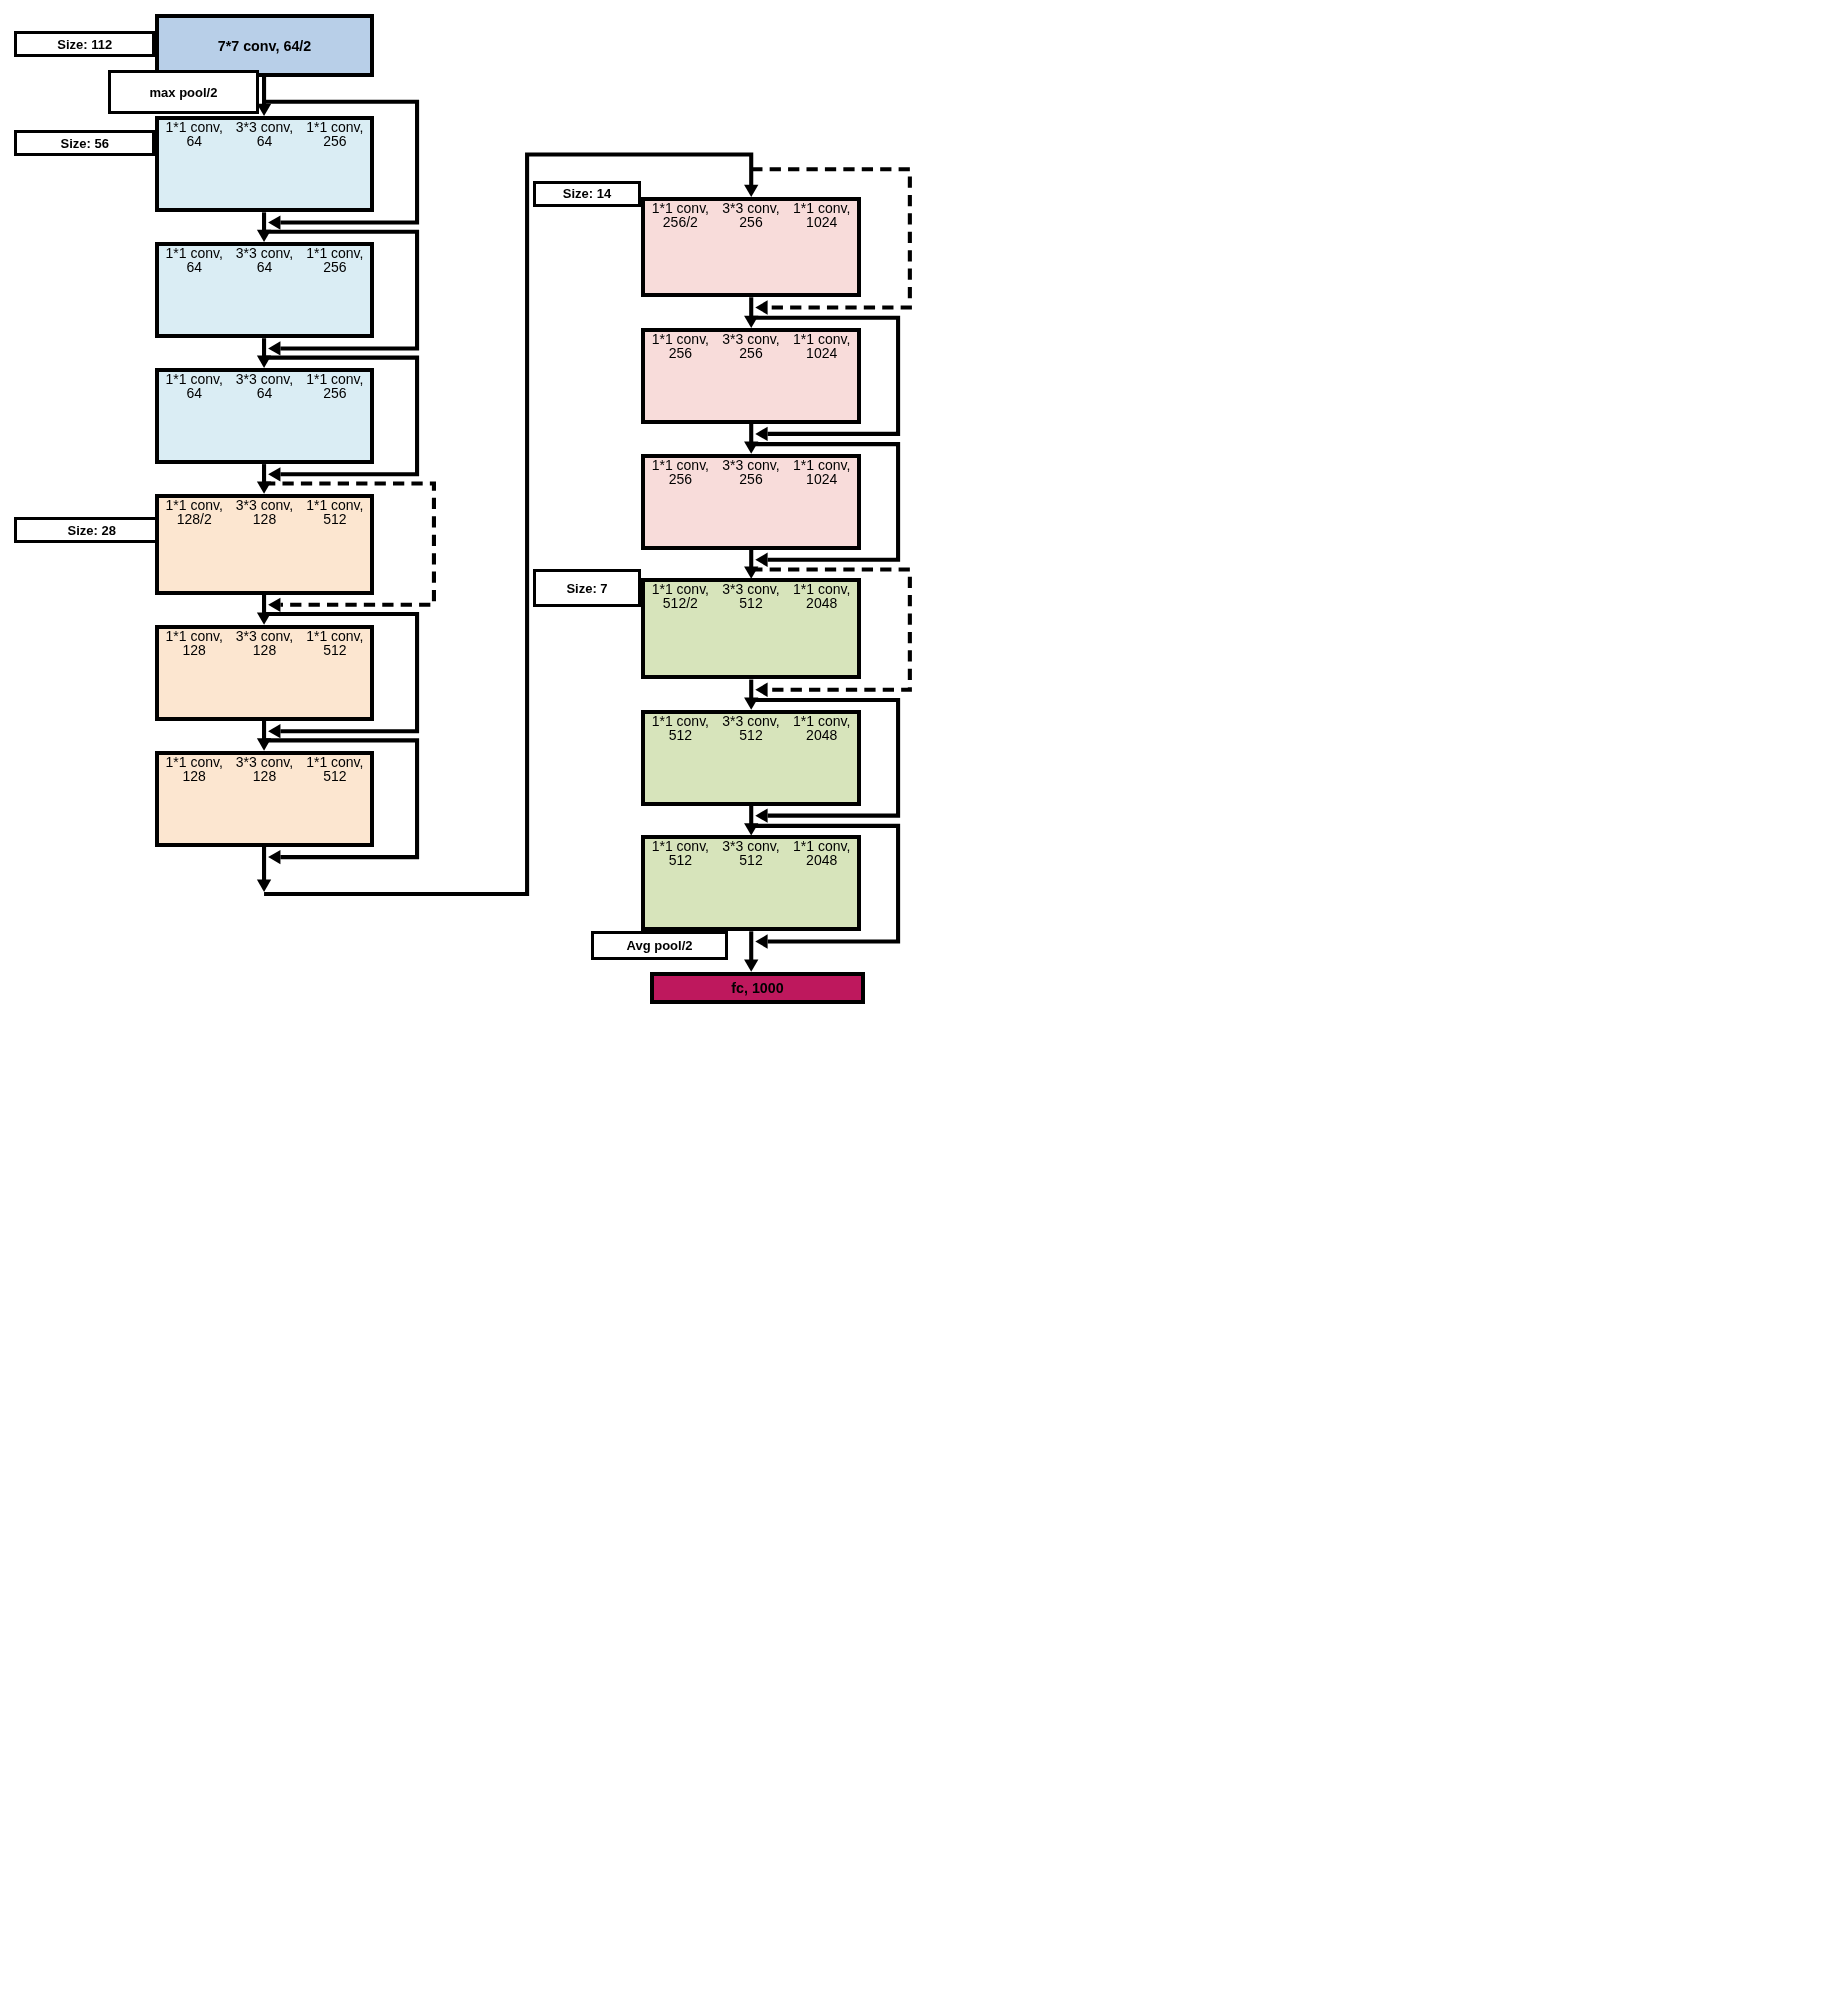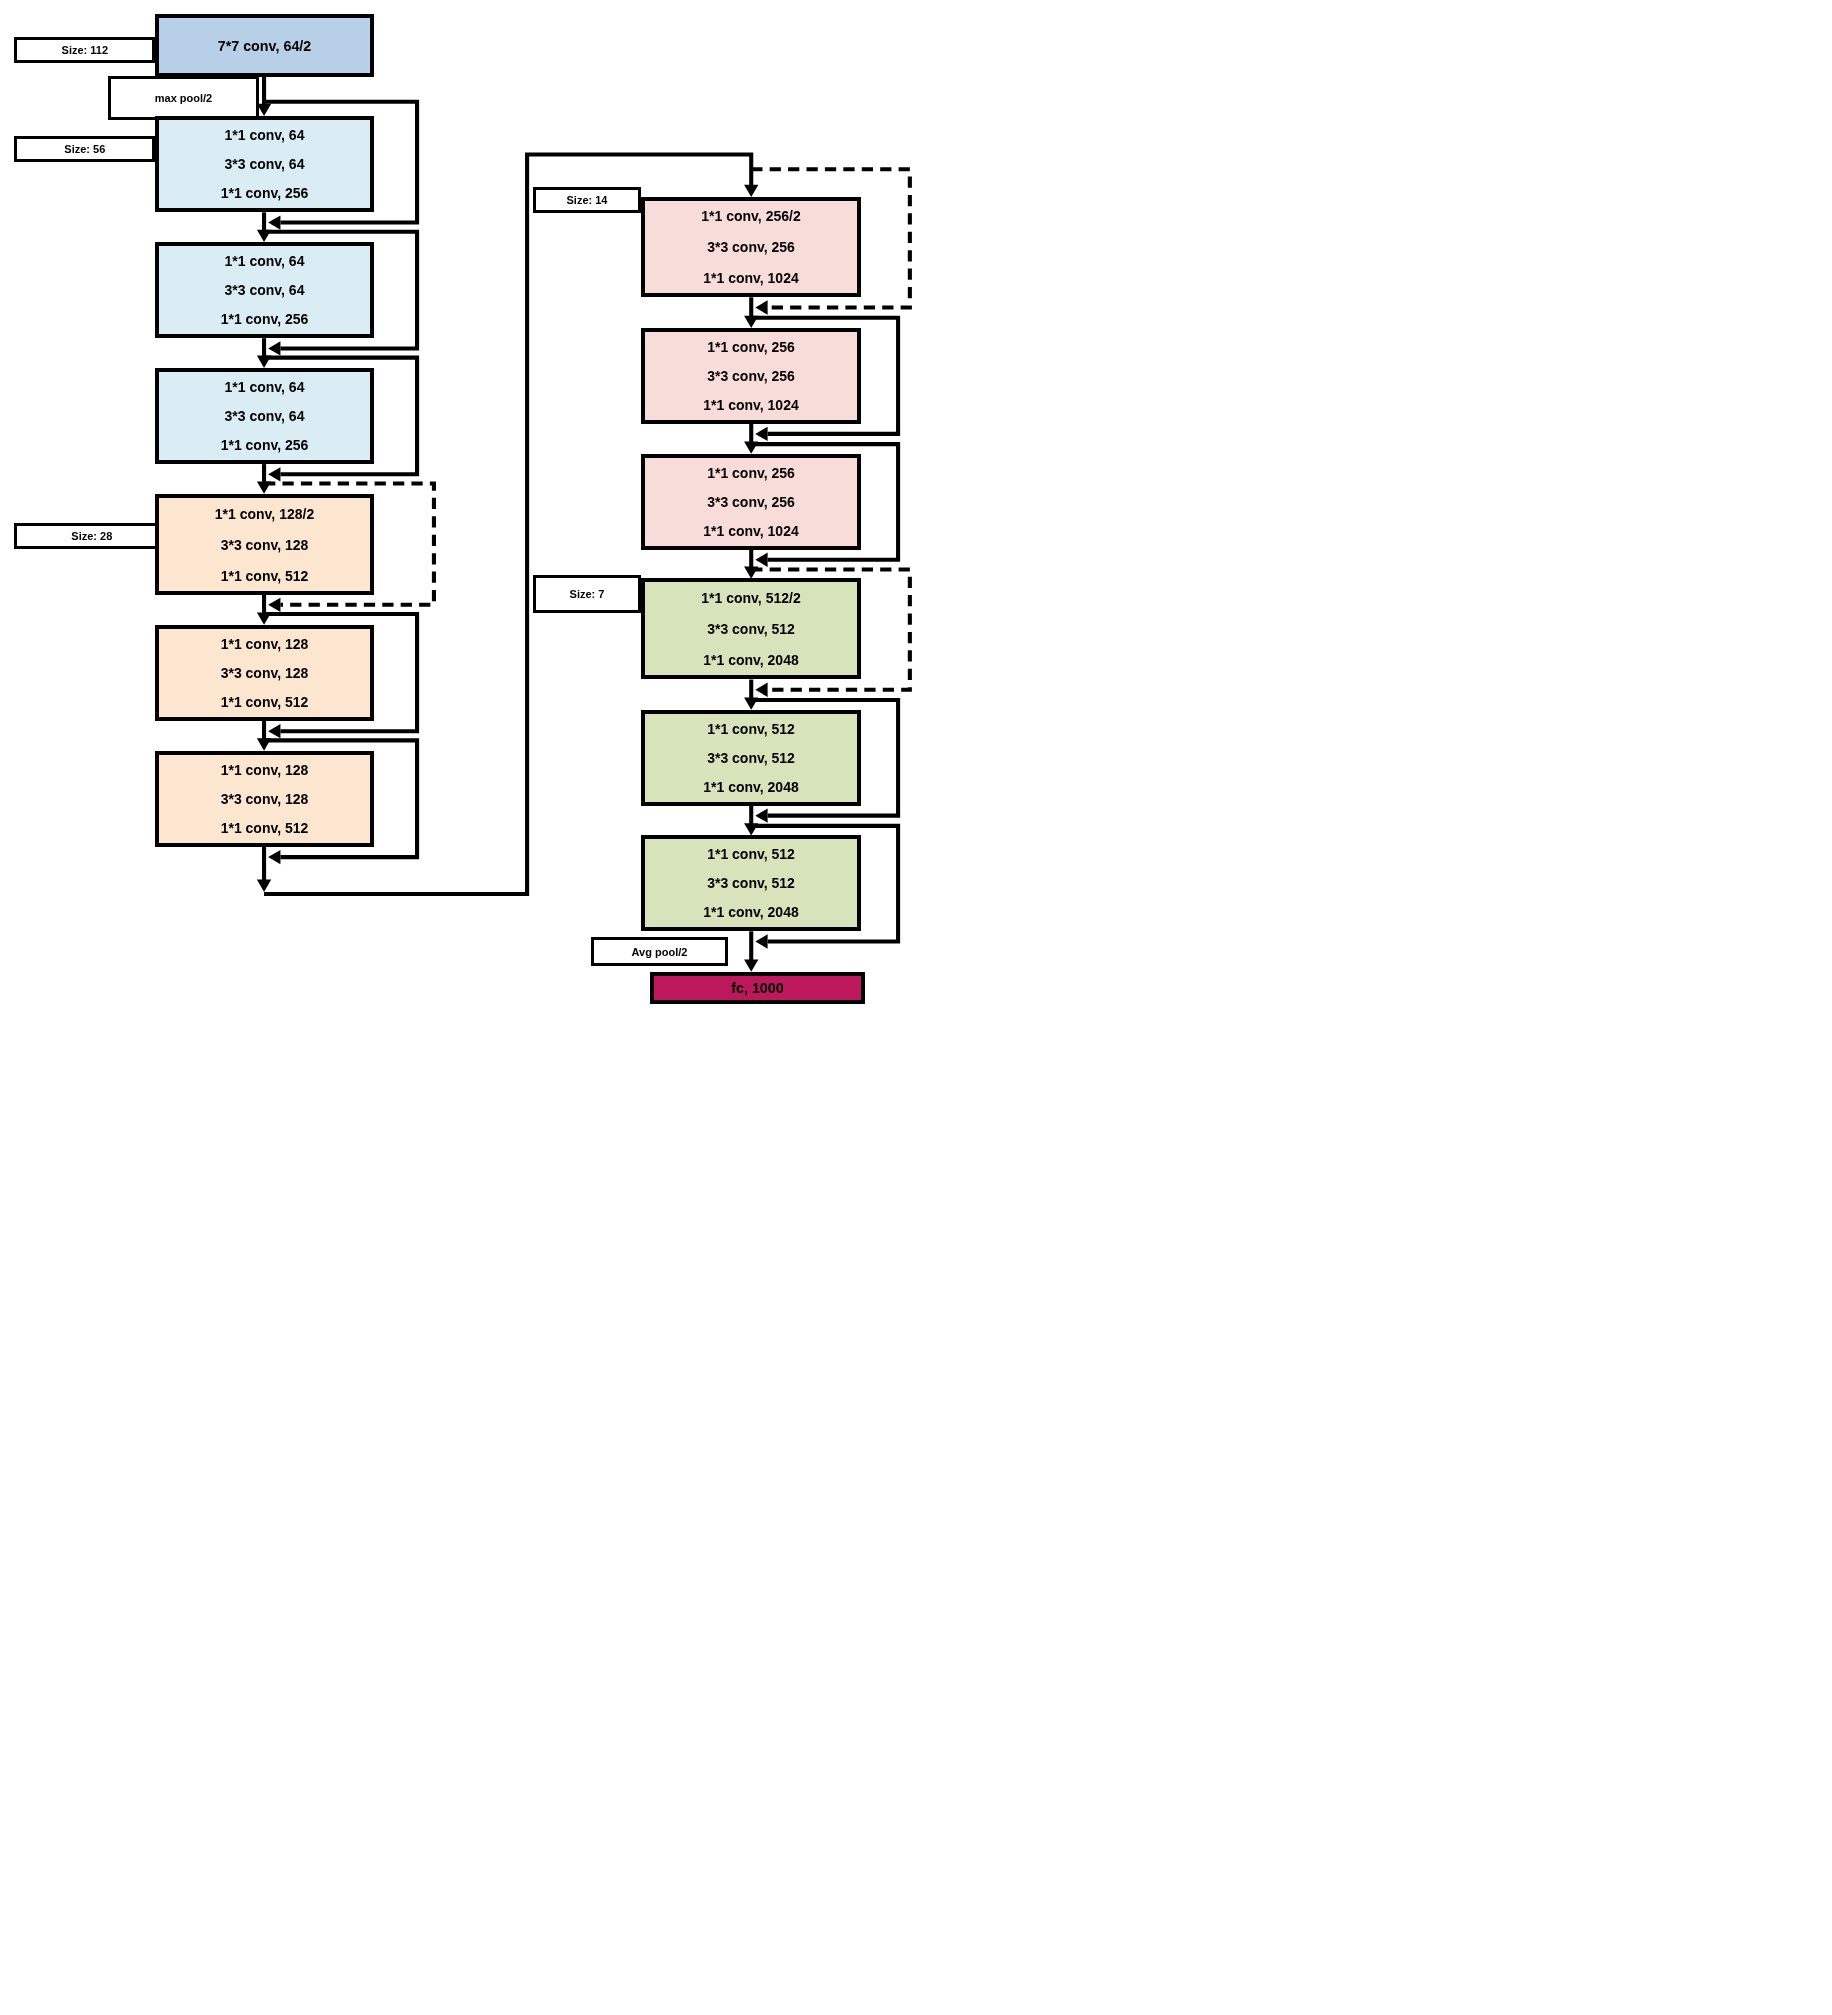--- a/index.html
+++ b/index.html
@@ -8,42 +8,41 @@
     width:916px;height:1008px;
     background:#ffffff;
     font-family:"Liberation Sans", sans-serif;
     color:#000;
   }
   #connectors{position:absolute;left:0;top:0;pointer-events:none;}
   .block{
     position:absolute;
     box-sizing:border-box;
     border:4.1px solid #000;
-    display:flex;flex-direction:column;
+    display:flex;flex-direction:row;
     justify-content:space-around;align-items:flex-start;
-    font-weight:bold;font-size:14px;line-height:1;
+    font-weight:normal;font-size:14px;line-height:1;
     text-align:center;
   }
   .oneline{
     position:absolute;
     box-sizing:border-box;
     border:4.1px solid #000;
     display:flex;justify-content:center;align-items:center;
     font-weight:bold;font-size:14.3px;
     text-align:center;
   }
   .wbox{
     position:absolute;
     box-sizing:border-box;
     background:#ffffff;
     border:3.6px solid #000;
     display:flex;justify-content:center;align-items:center;
-    font-weight:bold;font-size:11px;
+    font-weight:bold;font-size:13px;
     text-align:center;
-    margin-top:6px;
   }
   .convline{width:100%;}
 </style>
 </head>
 <body>
 
 <div id="diagram">
 
   <svg id="connectors" width="916" height="1008" viewBox="0 0 1790 1968">
     <g stroke="#000000" stroke-width="8" fill="none">

